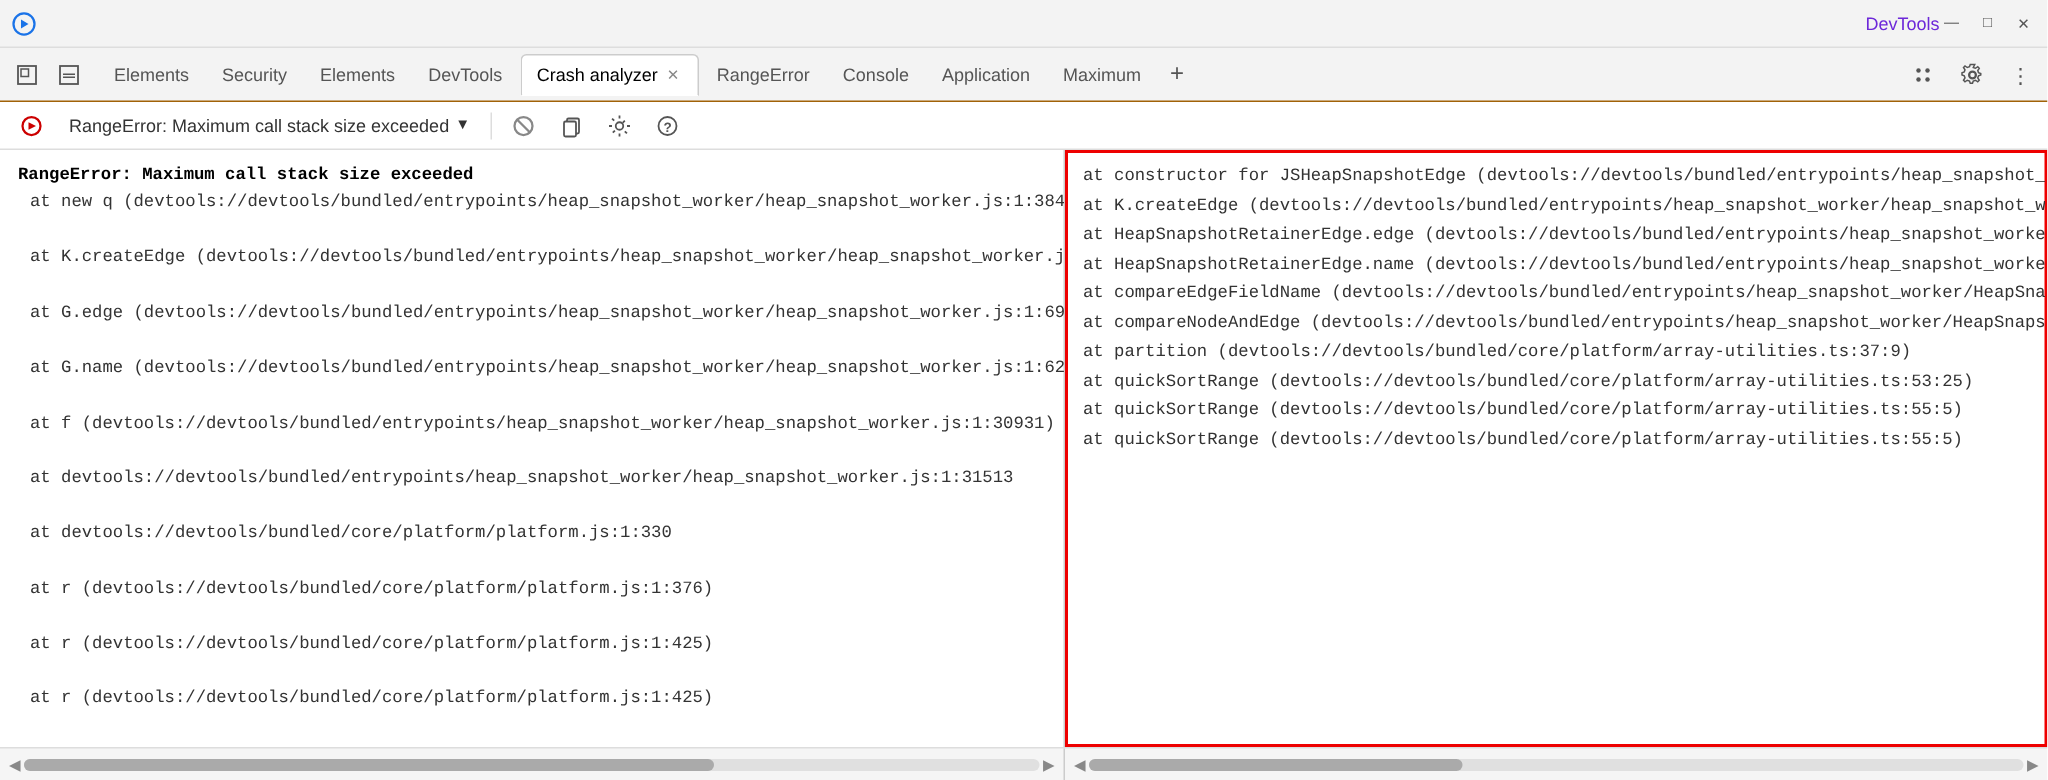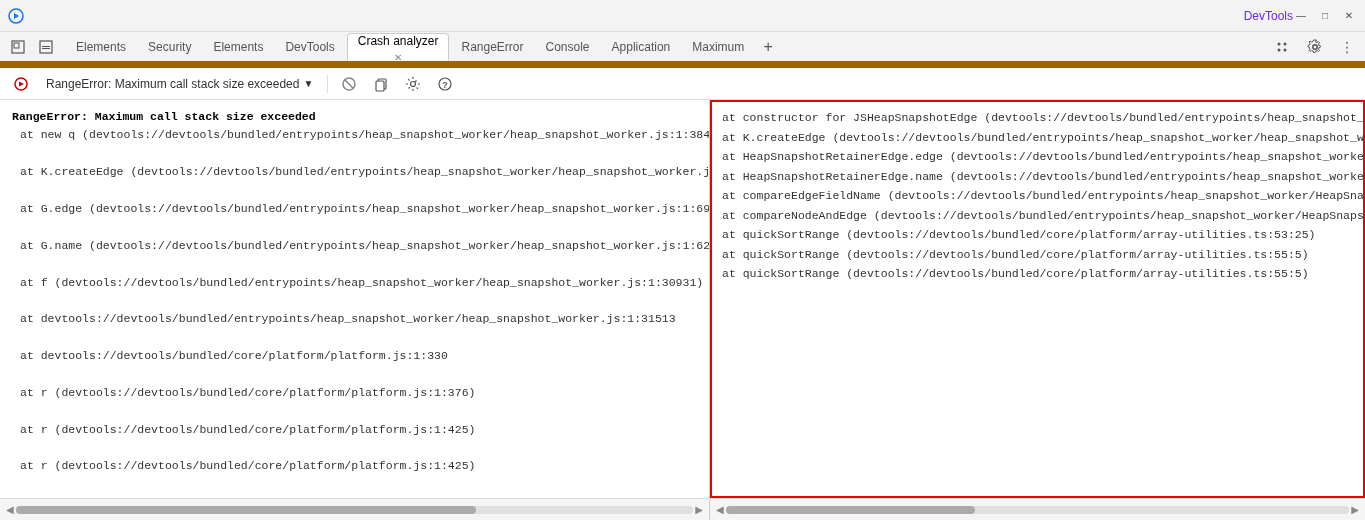--- a/index.html
+++ b/index.html
@@ -48,21 +48,21 @@
       font-size: 10px;
       color: #555;
     }
 
     
     .tab-bar {
       display: flex;
       align-items: center;
       height: 36px;
       background: #f3f3f3;
-      border-bottom: 7px solid #a16207;
+      border-bottom: 1px solid #a16207;
       padding: 0 4px;
       gap: 2px;
     }
     .tab-bar-left {
       display: flex;
       align-items: center;
       margin-right: 4px;
     }
     .tab-icon-btn {
       width: 28px;
@@ -85,21 +85,20 @@
       border-radius: 4px 4px 0 0;
       color: #555;
       white-space: nowrap;
       gap: 4px;
     }
     .tab.active {
       background: #fff;
       color: #000;
       border: 1px solid #ccc;
       border-bottom: 1px solid #fff;
-      flex-direction: column;
     }
     .tab-close {
       font-size: 10px;
       color: #888;
       cursor: pointer;
       padding: 0 2px;
     }
     .tab-add {
       width: 24px;
       height: 24px;
@@ -402,20 +401,21 @@
   </div>
 
   <div class="right-panel">
     <div class="right-panel-content" id="right-content">
     <span class="line">at constructor for JSHeapSnapshotEdge (devtools://devtools/bundled/entrypoints/heap_snapshot_wor</span>
         <span class="line">at K.createEdge (devtools://devtools/bundled/entrypoints/heap_snapshot_worker/heap_snapshot_worke</span>
         <span class="line">at HeapSnapshotRetainerEdge.edge (devtools://devtools/bundled/entrypoints/heap_snapshot_worker/H</span>
         <span class="line">at HeapSnapshotRetainerEdge.name (devtools://devtools/bundled/entrypoints/heap_snapshot_worker/H</span>
         <span class="line">at compareEdgeFieldName (devtools://devtools/bundled/entrypoints/heap_snapshot_worker/HeapSnapsh</span>
         <span class="line">at compareNodeAndEdge (devtools://devtools/bundled/entrypoints/heap_snapshot_worker/HeapSnapshot</span>
+        <span class="line">at partition (devtools://devtools/bundled/core/platform/array-utilities.ts:37:9)</span>
         <span class="line">at quickSortRange (devtools://devtools/bundled/core/platform/array-utilities.ts:53:25)</span>
         <span class="line">at quickSortRange (devtools://devtools/bundled/core/platform/array-utilities.ts:55:5)</span>
         <span class="line">at quickSortRange (devtools://devtools/bundled/core/platform/array-utilities.ts:55:5)</span>
       </div>
   </div>
 
 </div>
 
 <div class="bottom-scrollbar">
   <div class="scroll-left">

